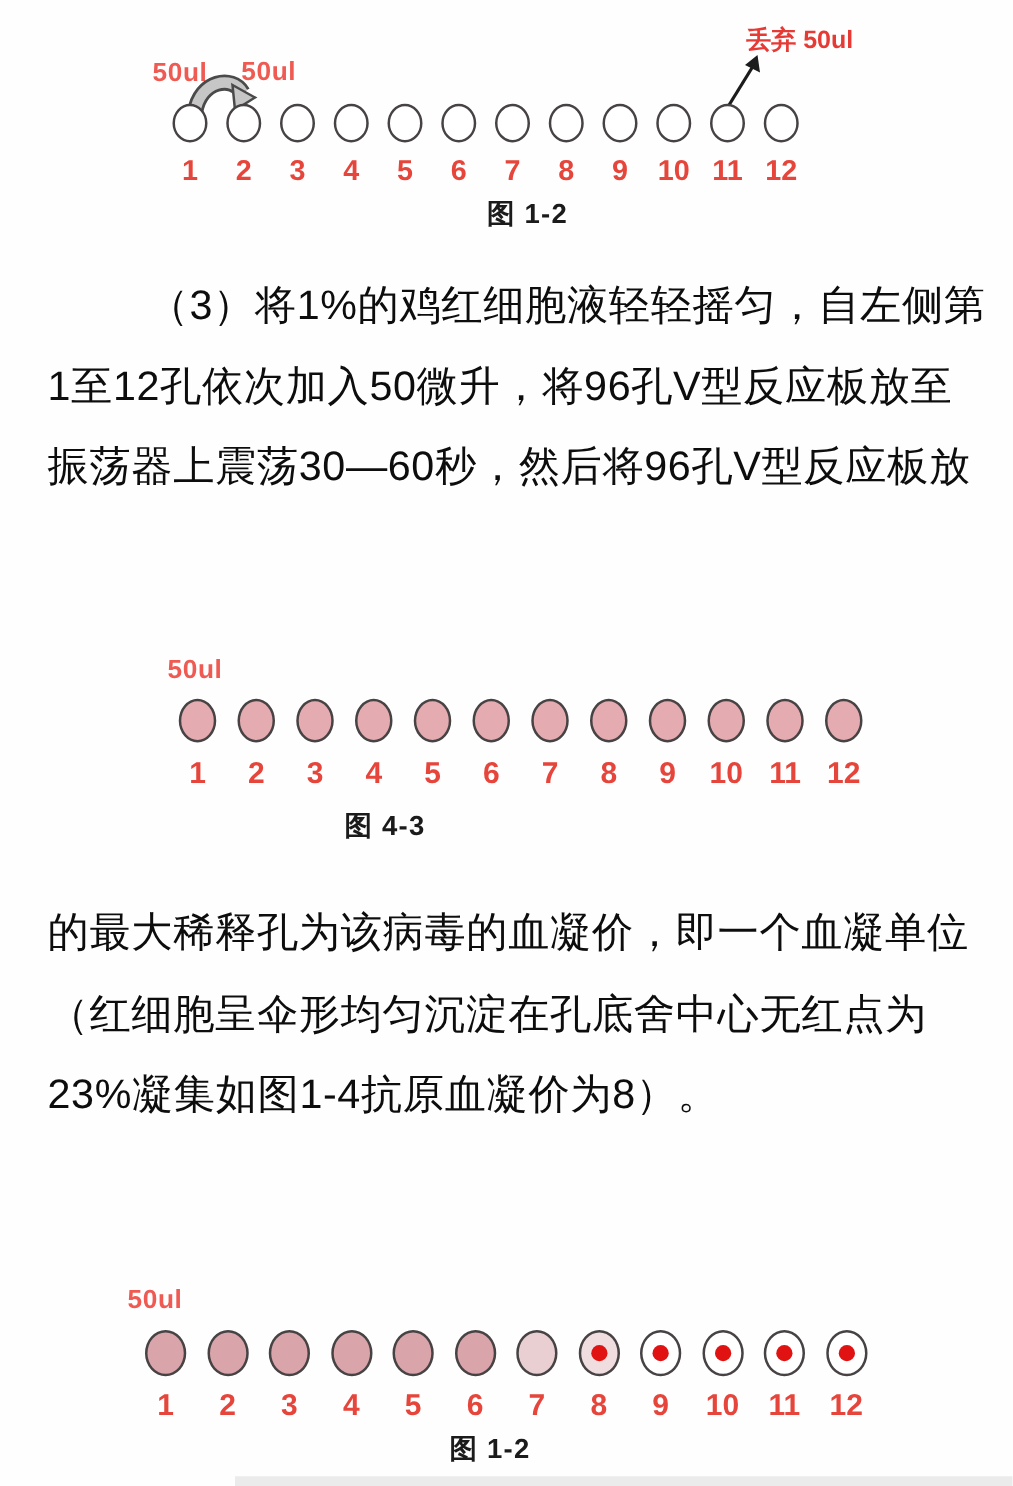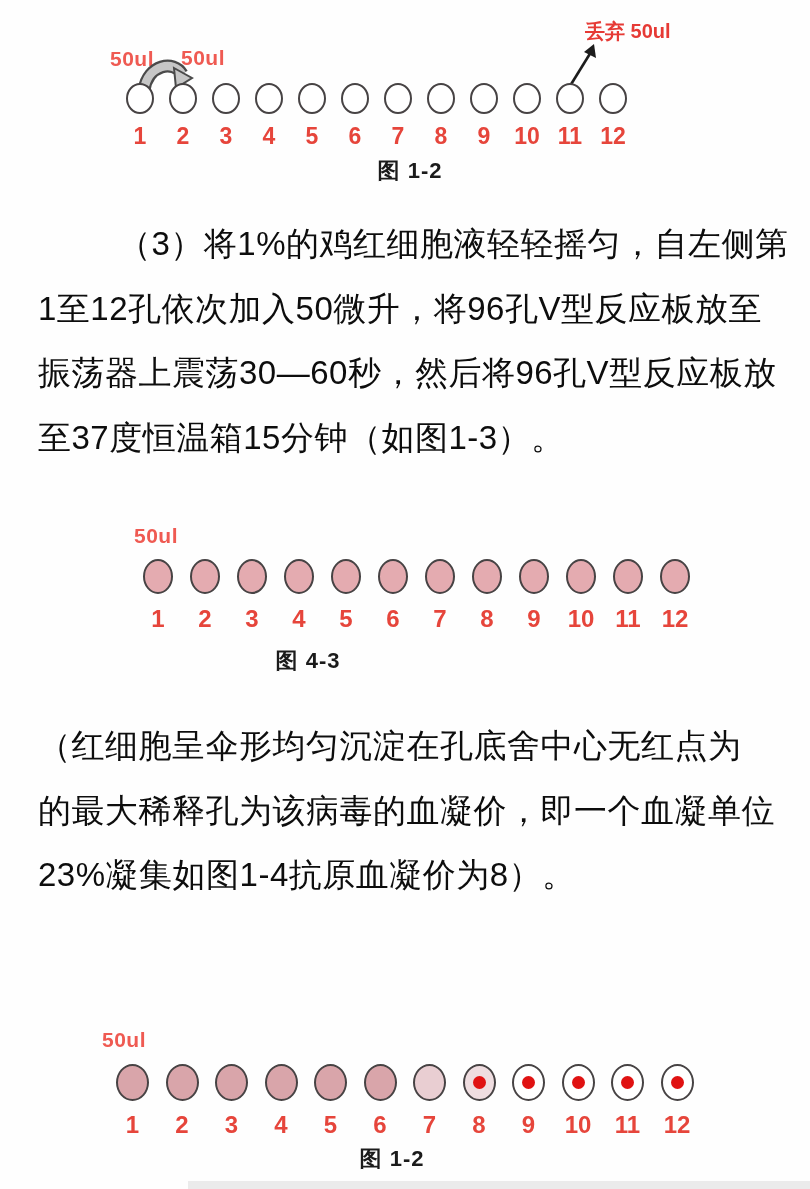--- a/index.html
+++ b/index.html
@@ -96,21 +96,21 @@
   .bottom-strip{
     position:absolute;
     left:188px;top:1181px;
     width:622px;height:8px;
     background:#ebebeb;
   }
 </style>
 </head>
 <body>
 
-<section class="abs" style="left:0;top:0;width:784px;height:200px;">
+<section class="abs" style="left:12px;top:0;width:784px;height:200px;">
 
   <div class="discard-label" style="left:585px;top:18px;">丢弃 50ul</div>
 
   <svg class="abs" style="left:558px;top:40px;" width="50" height="50" viewBox="0 0 50 50">
     <line x1="12" y1="46" x2="33" y2="12" stroke="#1c1c1c" stroke-width="2.6"></line>
     <polygon points="36,4 38,18 26,12" fill="#1c1c1c"></polygon>
   </svg>
 
   <div class="vol-label" style="left:110px;top:47px;">50ul</div>
   <div class="vol-label" style="left:181px;top:46px;">50ul</div>
@@ -172,21 +172,20 @@
       </div>
     </div>
 
   <div class="caption" style="left:362px;top:156px;margin-left:48px;">图 1-2</div>
 </section>
 
 <div class="para" style="top:212px;">
     <div class="tline indent">（3）将1%的鸡红细胞液轻轻摇匀，自左侧第</div>
     <div class="tline">1至12孔依次加入50微升，将96孔V型反应板放至</div>
     <div class="tline">振荡器上震荡30—60秒，然后将96孔V型反应板放</div>
-    <div class="tline">至37度恒温箱15分钟（如图1-3）。</div>
   </div>
 
 <section class="abs" style="left:0;top:518px;width:810px;height:170px;">
 
   <div class="vol-label" style="left:134px;top:6px;">50ul</div>
 
   <div class="wells-row row-f13" style="left:143px;top:41px;">
       <div class="cell">
         <div class="well" style="background: rgb(228, 171, 176);"></div>
         <div class="num">1</div>
@@ -234,22 +233,22 @@
       <div class="cell">
         <div class="well" style="background: rgb(228, 171, 176);"></div>
         <div class="num">12</div>
       </div>
     </div>
 
   <div class="caption" style="left:308px;top:128px;">图 4-3</div>
 </section>
 
 <div class="para" style="top:714px;">
+    <div class="tline">的最大稀释孔为该病毒的血凝价，即一个血凝单位</div>
     <div class="tline">（红细胞呈伞形均匀沉淀在孔底舍中心无红点为</div>
-    <div class="tline">的最大稀释孔为该病毒的血凝价，即一个血凝单位</div>
     <div class="tline">23%凝集如图1-4抗原血凝价为8）。</div>
   </div>
 
 <section class="abs" style="left:0;top:1022px;width:810px;height:160px;">
 
   <div class="vol-label" style="left:102px;top:6px;">50ul</div>
 
   <div class="wells-row row-f14" style="left:116px;top:42px;">
       <div class="cell">
         <div class="well" style="background: rgb(217, 165, 170);"></div>

